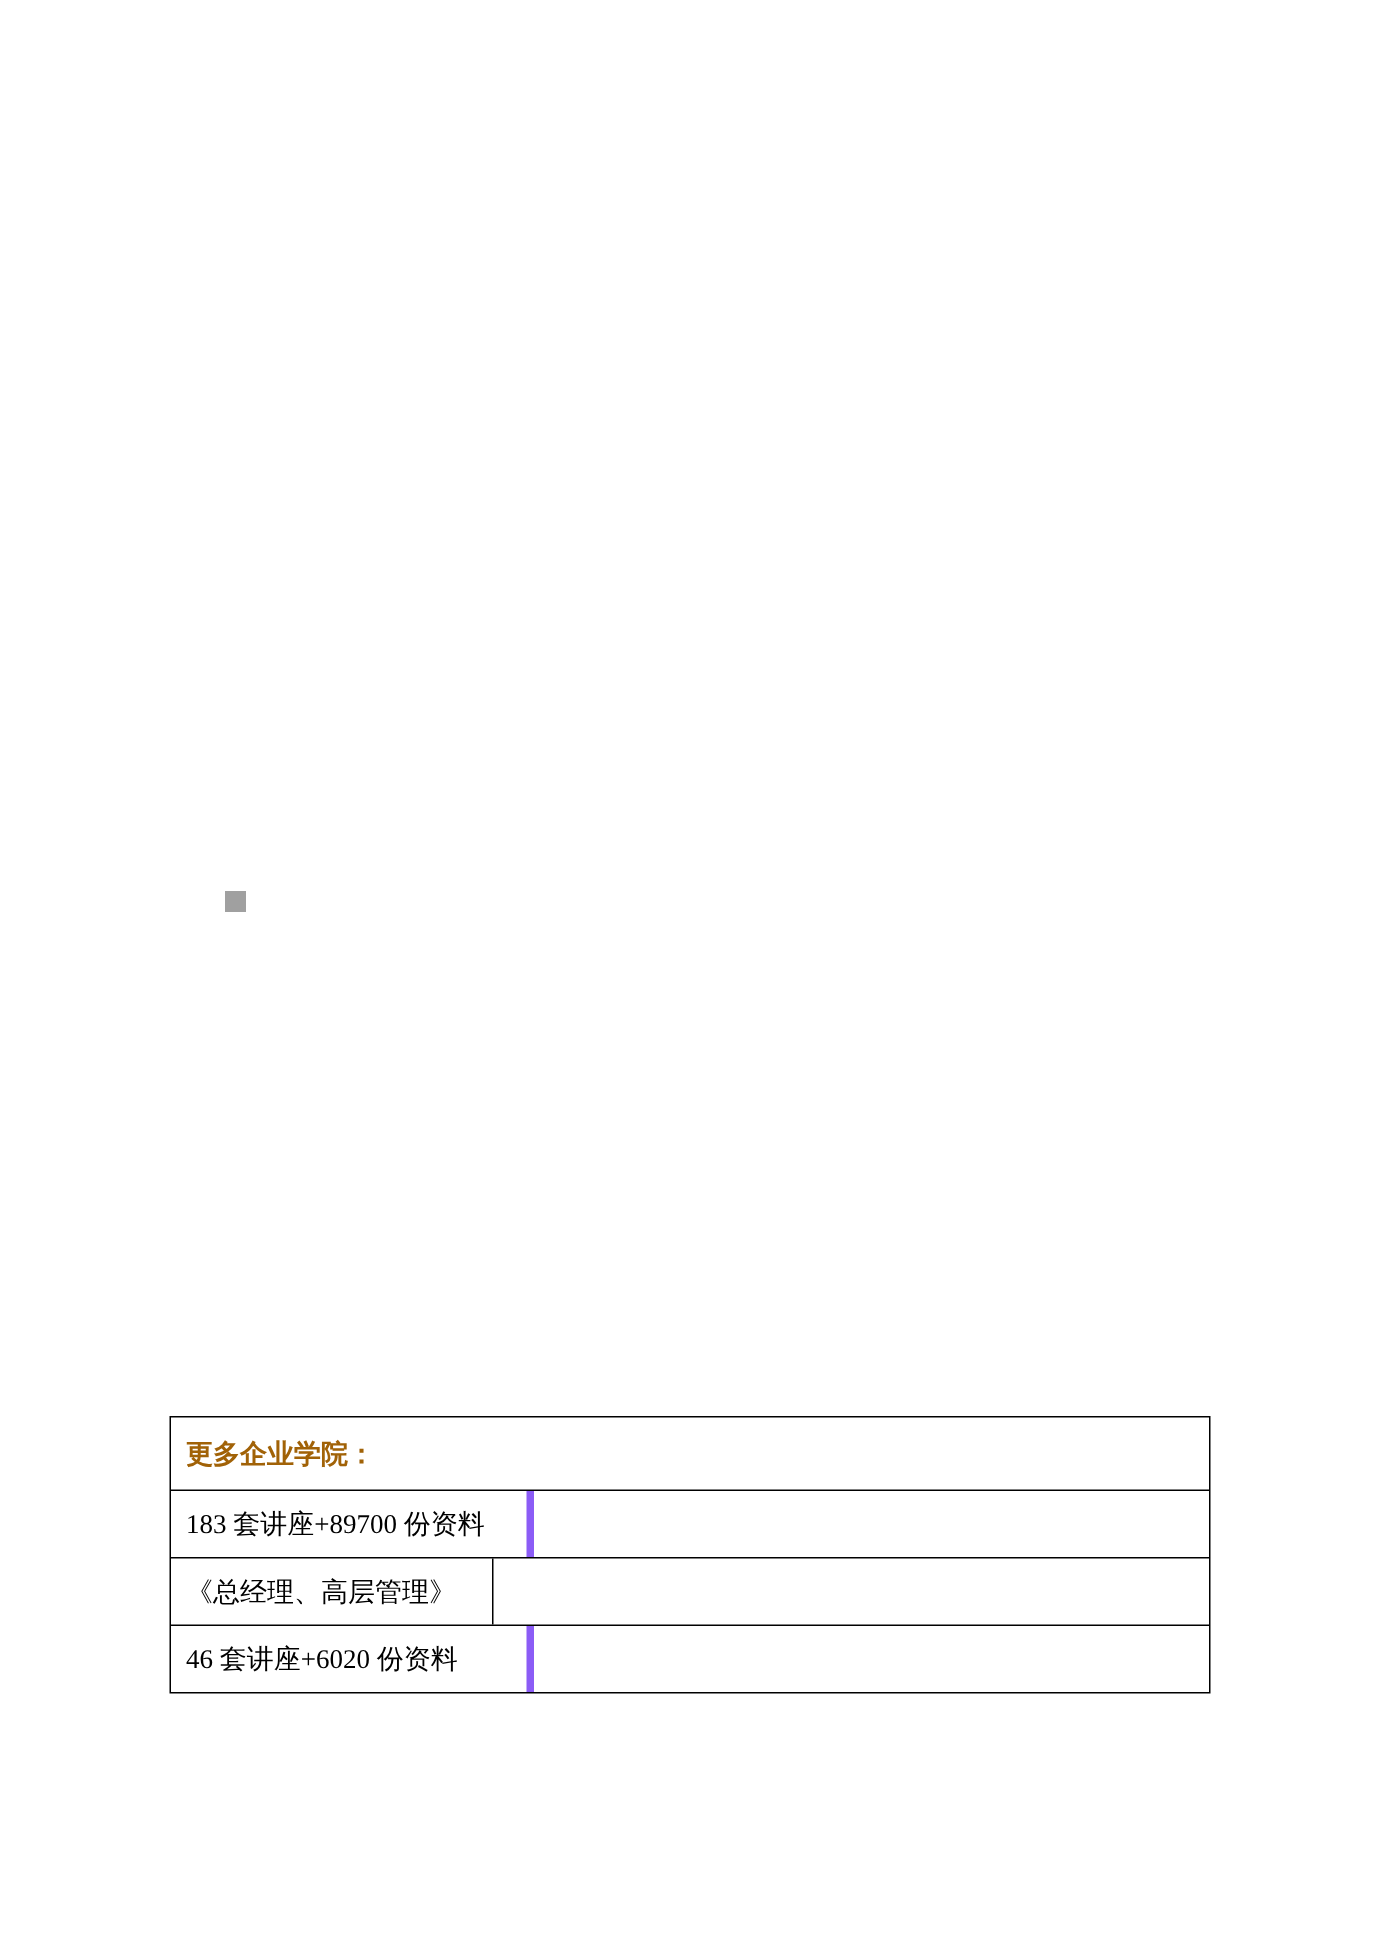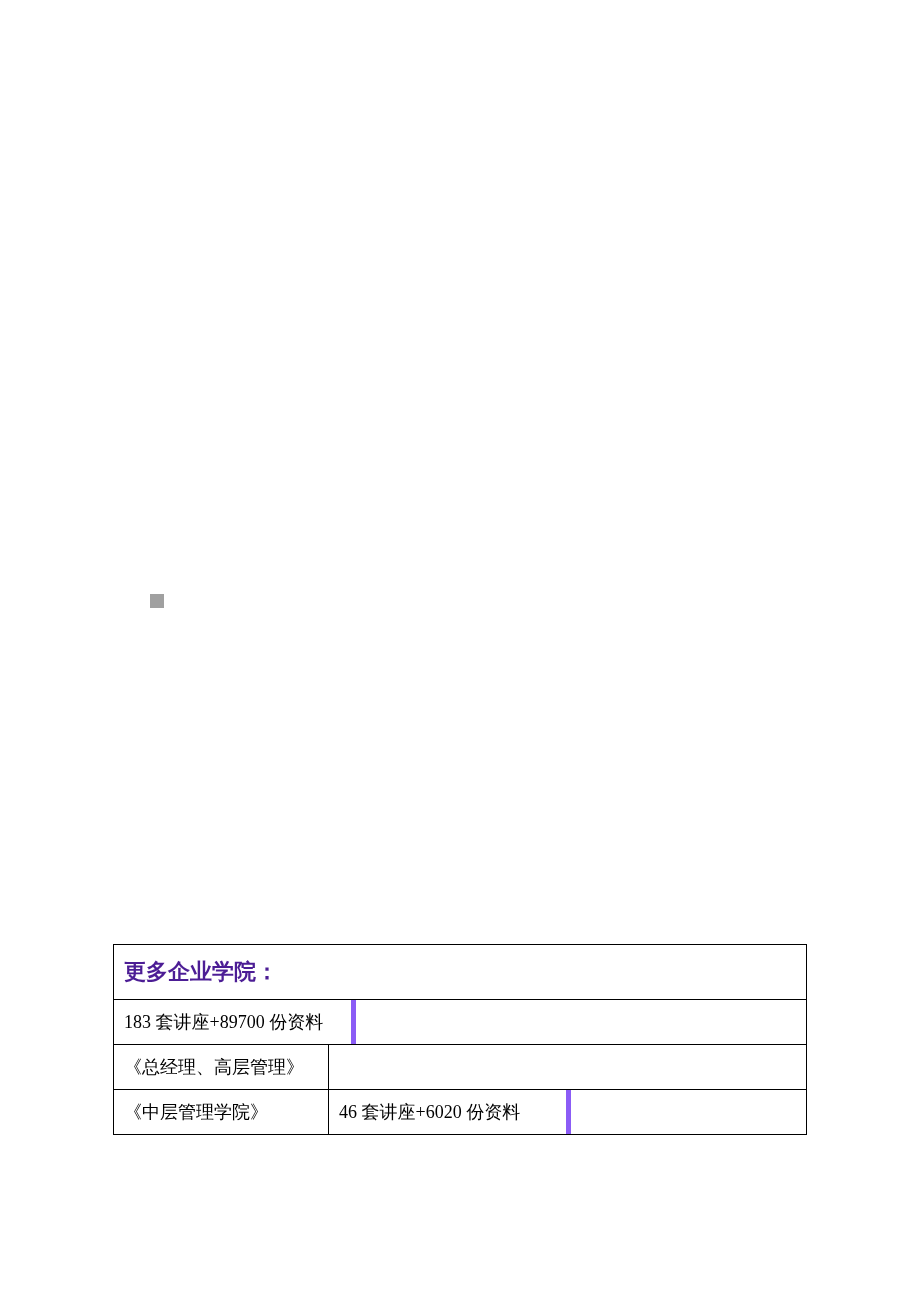--- a/index.html
+++ b/index.html
@@ -25,23 +25,23 @@
     .table-container {
       position: absolute;
       left: 113px;
       top: 944px;
       width: 694px;
       border: 1px solid #000;
     }
     .table-header {
       padding: 12px 10px;
       border-bottom: 1px solid #000;
-      font-size: 22px;
+      font-size: 18px;
       font-weight: bold;
-      color: #4c1d95;
+      color: #a16207;
     }
     .table-row {
       display: flex;
       border-bottom: 1px solid #000;
     }
     .table-row:last-child {
       border-bottom: none;
     }
     .cell-1 {
       width: 215px;
@@ -71,17 +71,16 @@
   <div class="table-header">更多企业学院：</div>
   <div class="table-row">
     <div class="cell-2">183 套讲座+89700 份资料</div>
     <div class="cell-3"></div>
   </div>
   <div class="table-row">
     <div class="cell-1">《总经理、高层管理》</div>
     <div class="cell-3"></div>
   </div>
   <div class="table-row">
-    <div class="cell-1">《中层管理学院》</div>
     <div class="cell-2">46 套讲座+6020 份资料</div>
     <div class="cell-3"></div>
   </div>
 </div>
 
 </body></html>

